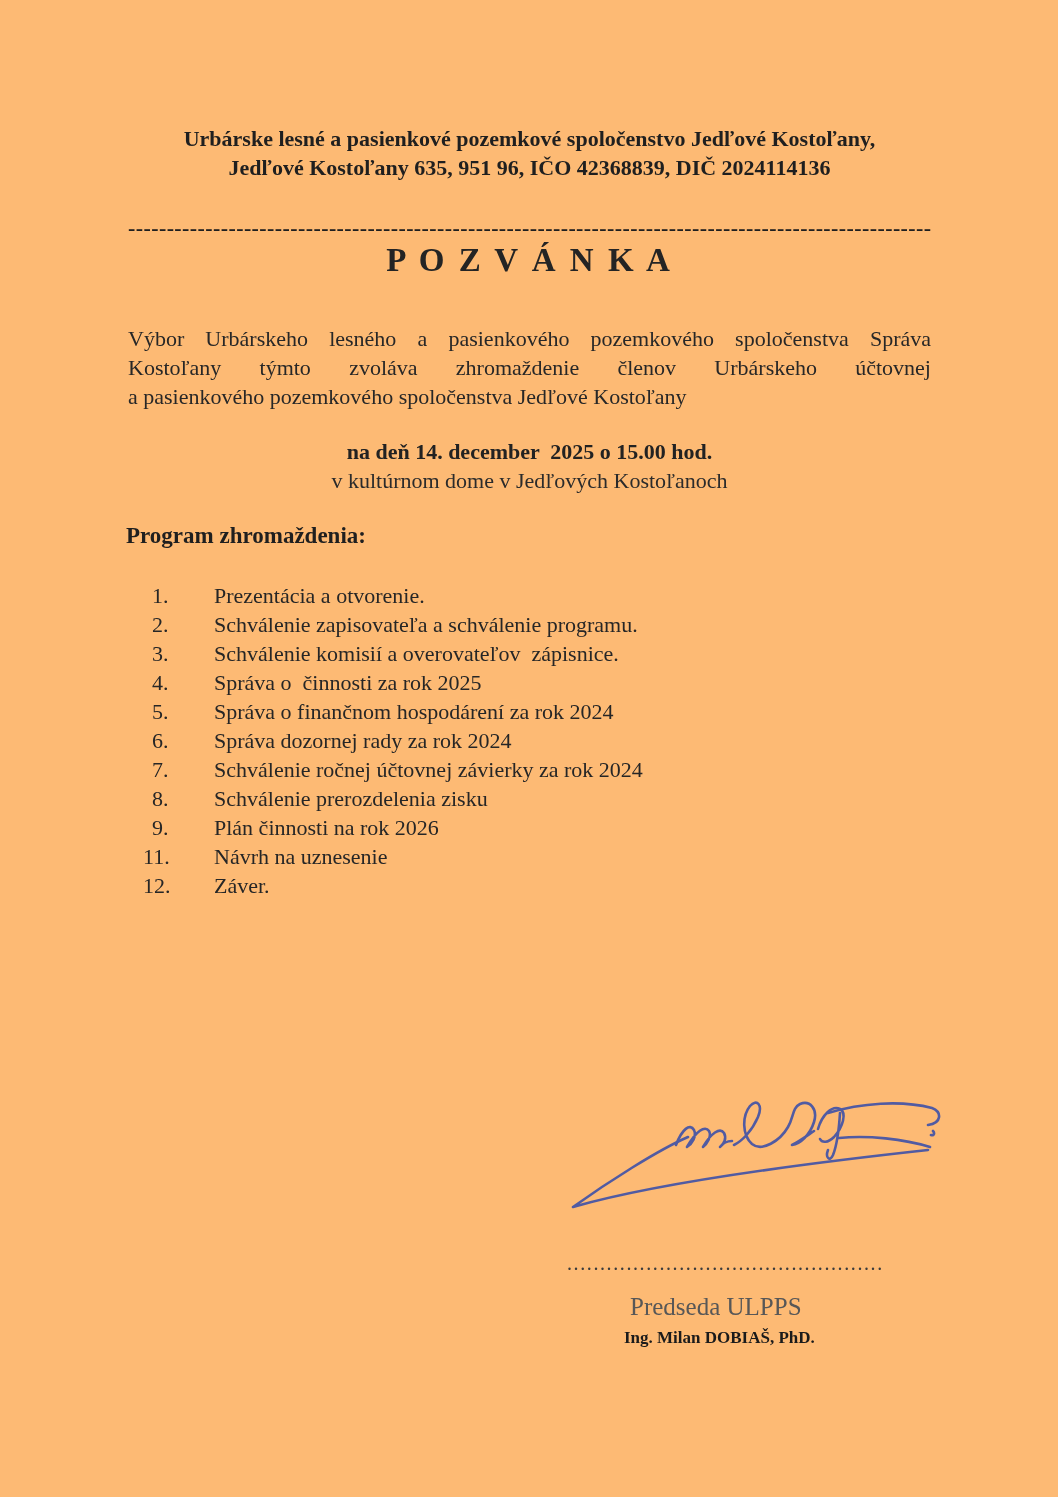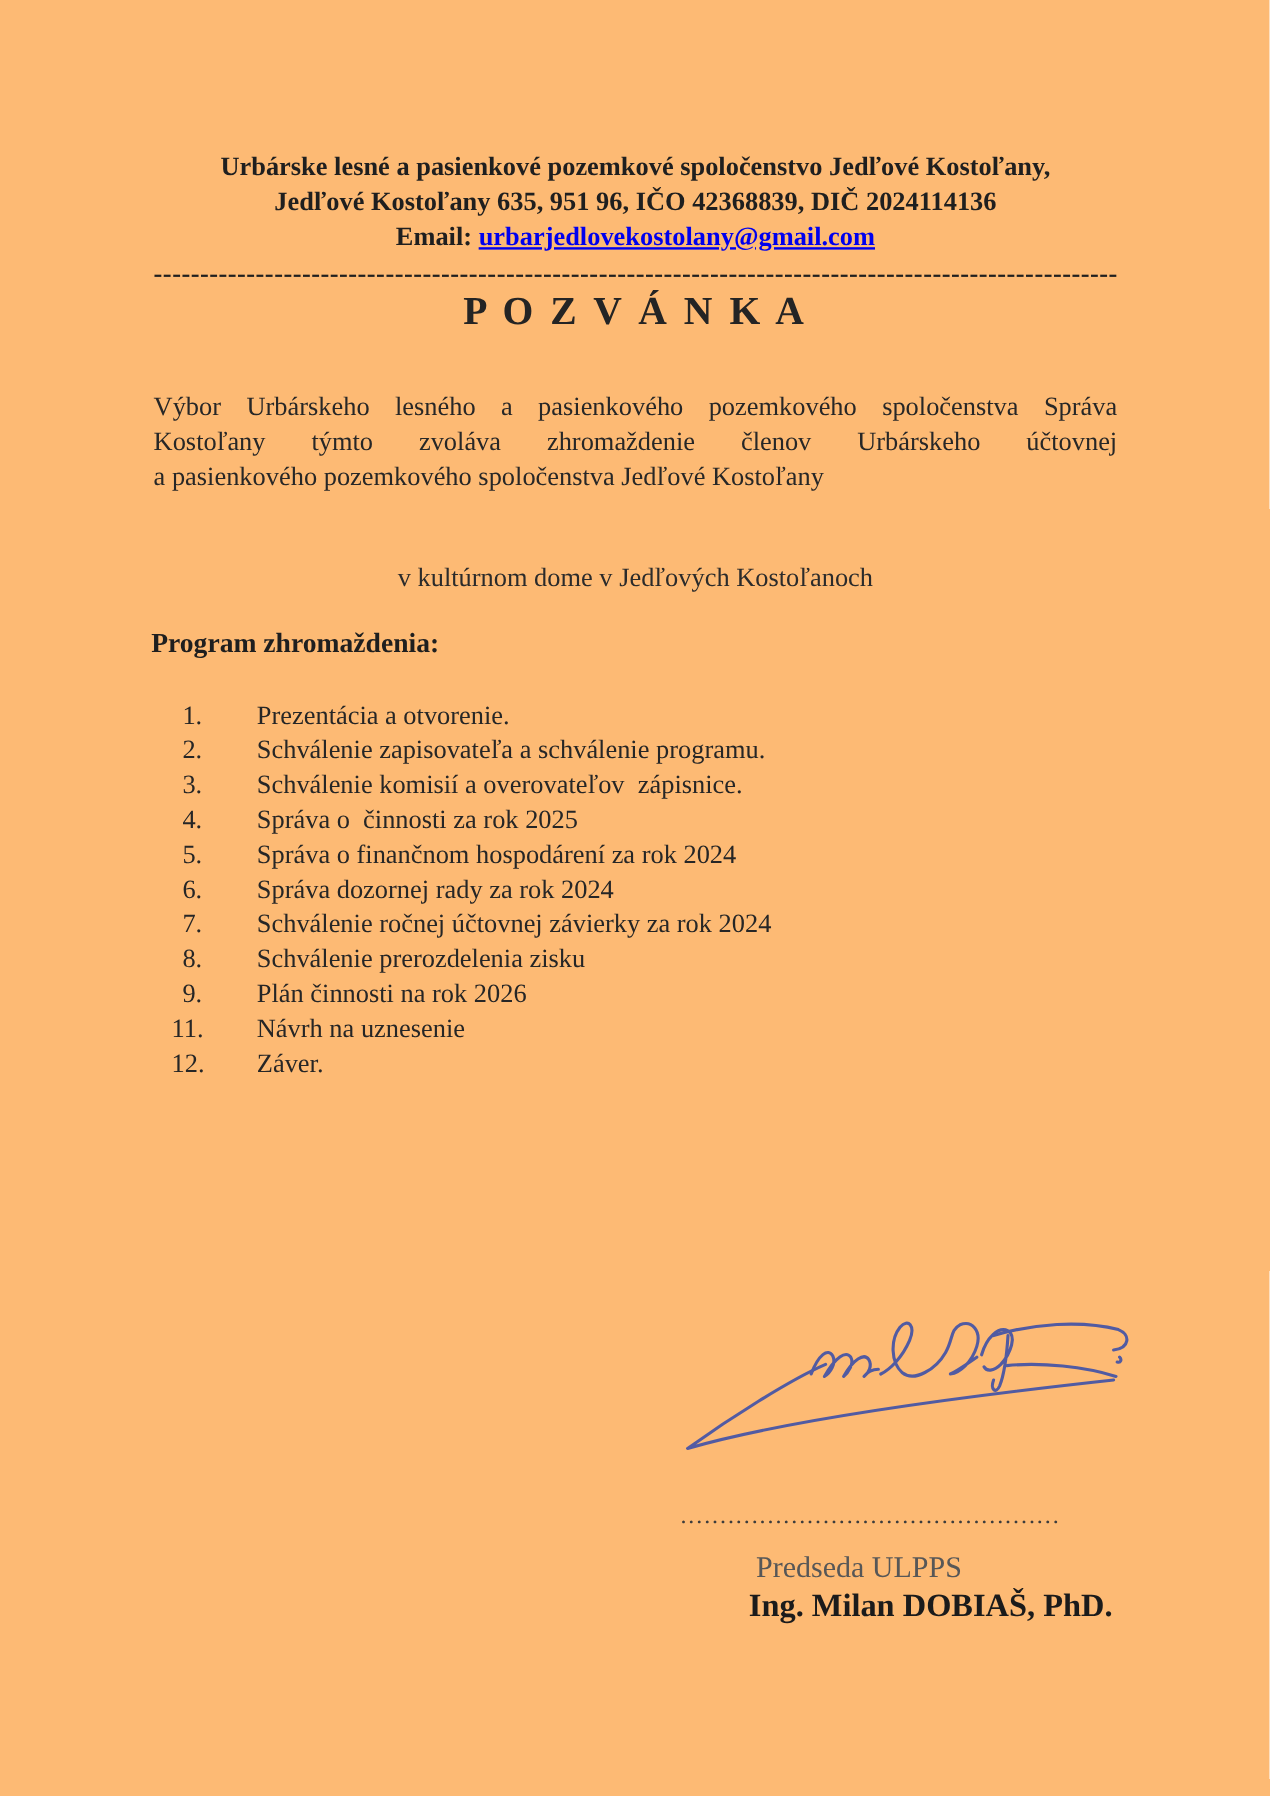--- a/index.html
+++ b/index.html
@@ -105,44 +105,44 @@
     left: 630px;
     font-weight: normal;
     font-size: 25px;
     line-height: 30px;
     color: #575757;
     white-space: nowrap;
   }
   .sig-name {
     left: 624px;
     font-weight: bold;
-    font-size: 27px;
+    font-size: 17px;
     line-height: 30px;
     color: #1b1b1b;
     white-space: nowrap;
   }
 </style>
 </head>
 <body>
 
 <div class="page">
 
   <div class="abs hdr-line" style="top:124px">Urbárske lesné a pasienkové pozemkové spoločenstvo Jedľové Kostoľany,</div>
   <div class="abs hdr-line" style="top:153px">Jedľové Kostoľany 635, 951 96, IČO 42368839, DIČ 2024114136</div>
-  <div class="abs hdr-line" style="top:182px"><span>Email: </span><a class="email-link">urbarjedlovekostolany@gmail.com</a></div>
   <div class="abs separator" style="top:213px">----------------------------------------------------------------------------------------------------------------</div>
 
   <div class="abs doc-title" style="top:238px">P O Z V Á N K A</div>
 
   <div class="abs intro" style="top:324px">
     <div class="jline">Výbor Urbárskeho lesného a pasienkového pozemkového spoločenstva Správa</div>
     <div class="jline">Kostoľany týmto zvoláva zhromaždenie členov Urbárskeho účtovnej</div>
     <div class="nline">a pasienkového pozemkového spoločenstva Jedľové Kostoľany</div>
   </div>
 
+  <div class="abs datetime" style="top:437px">na deň 14. december  2025 o 15.00 hod.</div>
   <div class="abs venue" style="top:466px">v kultúrnom dome v Jedľových Kostoľanoch</div>
 
   <div class="abs program-heading" style="top:521px">Program zhromaždenia:</div>
 
   <div class="abs program-list" style="top:581px">
     <div class="li d1">
         <span class="num">1.</span>
         <span class="txt">Prezentácia a otvorenie.</span>
       </div>
     <div class="li d1">

